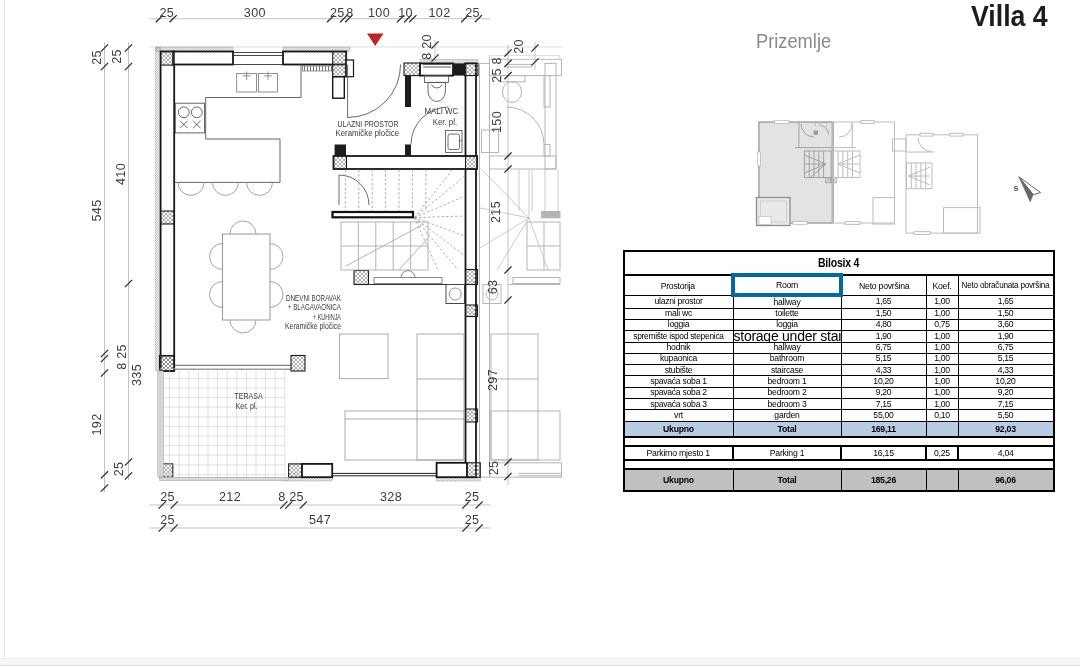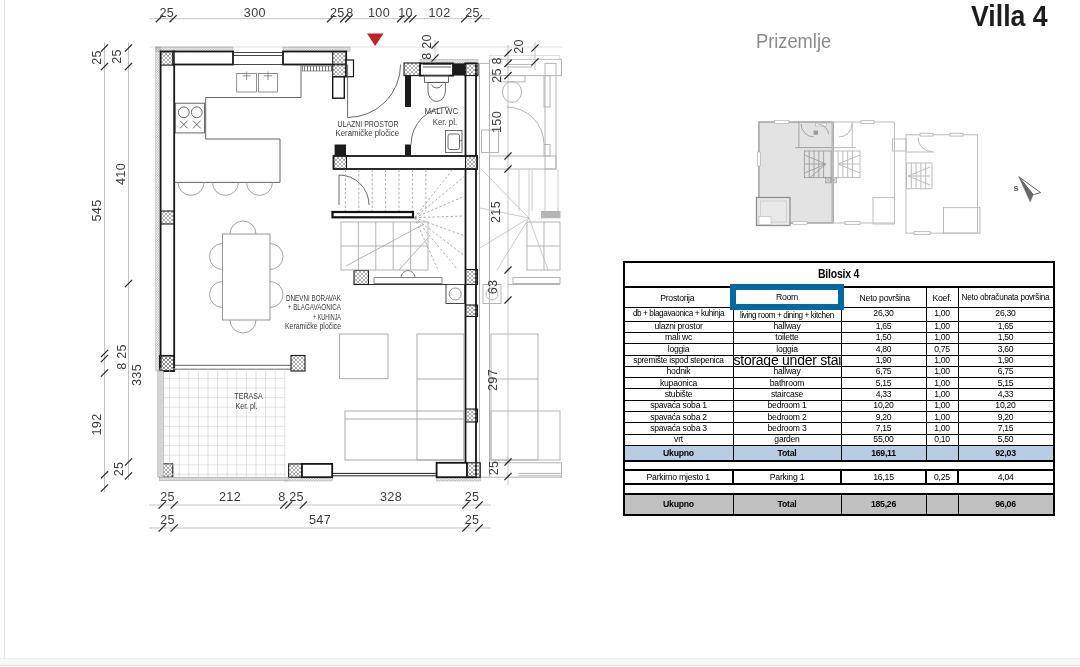--- a/index.html
+++ b/index.html
@@ -528,50 +528,43 @@
   <rect x="950" y="133.3" width="13" height="2.8" fill="#fff" stroke="#bcbcbc"></rect>
   <rect x="914" y="231.6" width="16" height="2.8" fill="#fff" stroke="#bcbcbc"></rect>
 </g>
 
 <path d="M 1018.9 176.8 L 1040.6 192.6 L 1033.2 194.6 Z" fill="#fff" stroke="#666" stroke-width="1"></path>
 <path d="M 1018.9 176.8 L 1033.2 194.6 L 1030.2 201.8 Z" fill="#686868" stroke="#686868" stroke-width="0.6"></path>
 <text x="1013.5" y="190.5" font-size="9" font-weight="bold" fill="#555">s</text>
 </g>
 </svg>
 
-<div class="abs" style="left:622.5px;top:261px;">
+<div class="abs" style="left:622.5px;top:250px;">
 <table style="width:430px;font-size:8.7px;color:#000;letter-spacing:-0.25px;">
 <colgroup>
 <col style="width:109.5px">
           <col style="width:108px">
           <col style="width:85px">
           <col style="width:32px">
           <col style="width:95.5px">
 </colgroup>
 
 <tbody>
           <tr>
             <td colspan="5" style="height:21.3px;border:2px solid #000;font-size:12.5px;font-weight:bold;"><span style="display:inline-block;transform:scaleX(.84);transform-origin:center;">Bilosix 4</span></td>
           </tr>
 
 <tr style="height:20px;">
  <td style="border:1px solid #000;border-left:2px solid #000;">Prostorija</td>
- <td style="border:6px solid #0369a1;">Room</td>
+ <td style="border:4px solid #0369a1;">Room</td>
  <td style="border:1px solid #000;">Neto površina</td>
  <td style="border:1px solid #000;">Koef.</td>
  <td style="border:1px solid #000;border-right:2px solid #000;font-size:8.2px;margin-left:10px;">Neto obračunata površina</td>
 </tr>
 
-<tr class="d">
-            <td style="font-size:8.2px;letter-spacing:-0.4px;">db + blagavaonica + kuhinja</td>
-            <td style="font-size:8.2px;letter-spacing:-0.4px;">living room + dining + kitchen</td>
-            <td>26,30</td>
-            <td>1,00</td>
-            <td>26,30</td>
-          </tr>
 <tr class="d">
             <td>ulazni prostor</td>
             <td>hallway</td>
             <td>1,65</td>
             <td>1,00</td>
             <td>1,65</td>
           </tr>
 <tr class="d">
             <td>mali wc</td>
             <td>toilette</td>

